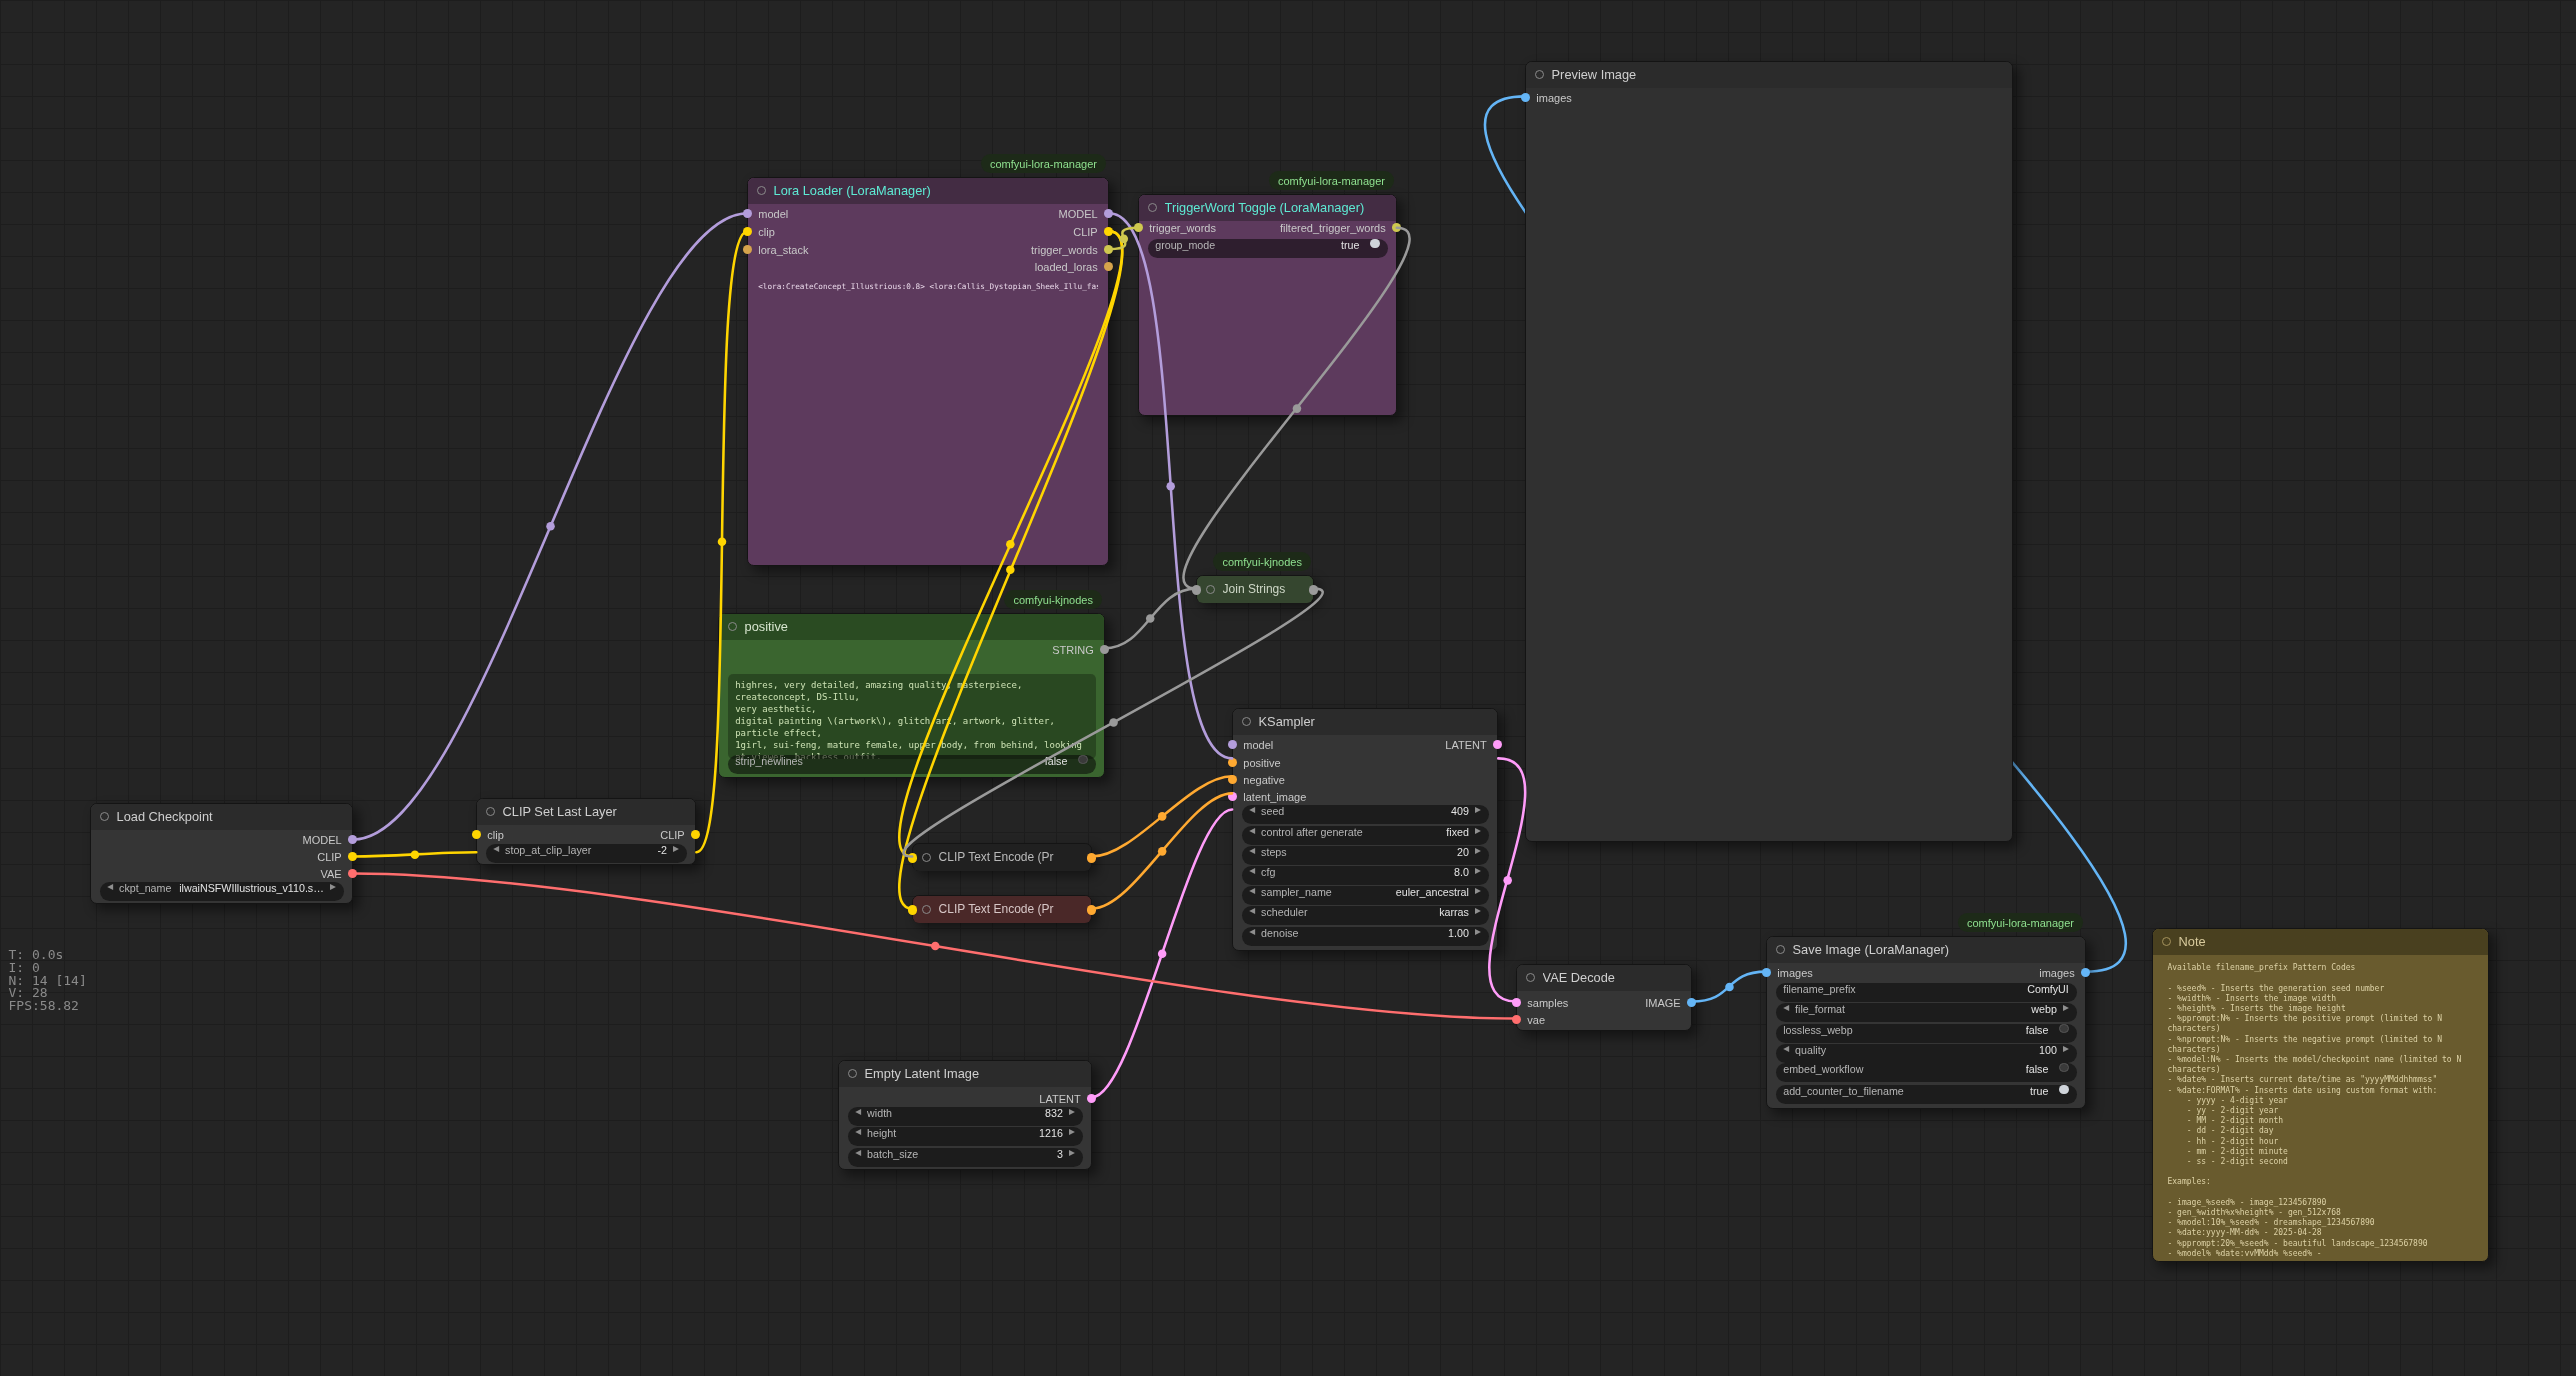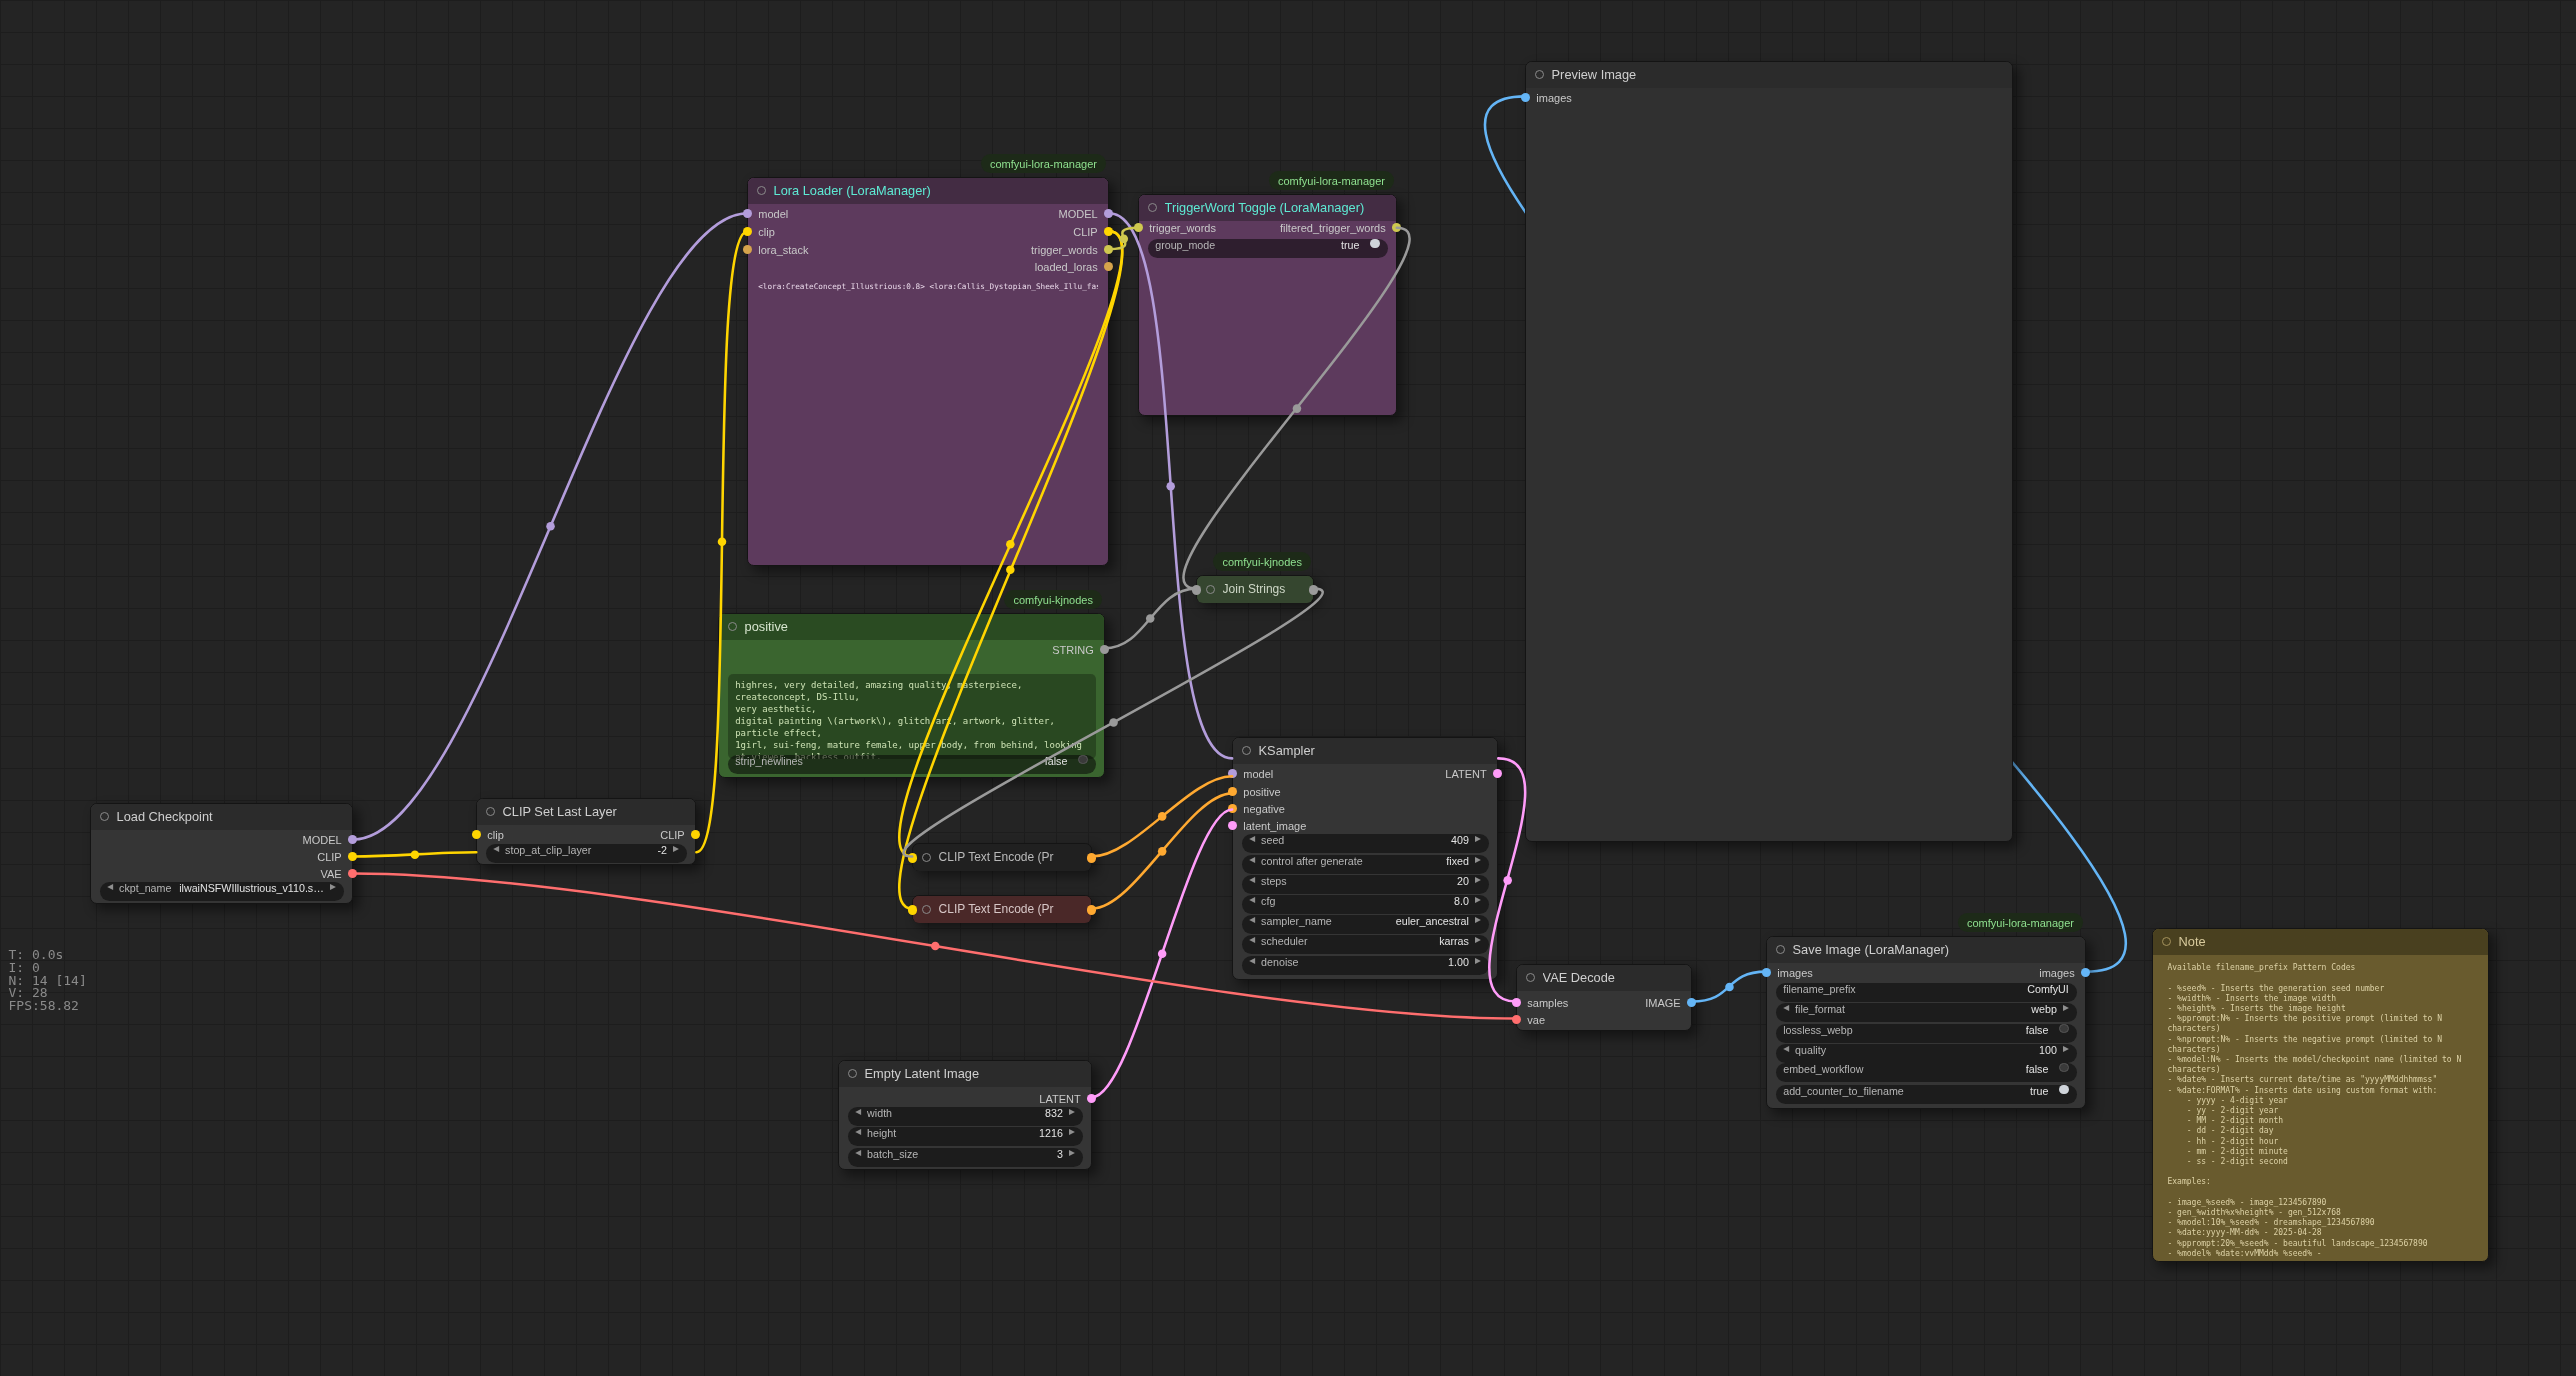--- a/index.html
+++ b/index.html
@@ -213,21 +213,21 @@
 
   <div class="node theme-maroon collapsed" style="left:912px;top:895px;width:180px">
     <div class="title">
       <span class="ring"></span>
       <span class="title-text" style="font-size:12px">CLIP Text Encode (Pr</span>
     </div>
     <span class="dot clip cdot" style="left:-5.1px;top:9.4px"></span>
     <span class="dot cond cdot" style="right:-5.1px;top:9.4px"></span>
   </div>
 
-  <div class="node" style="left:1232px;top:737px;width:266px;height:243px">
+  <div class="node" style="left:1232px;top:708px;width:266px;height:243px">
     <div class="title">
       <span class="ring"></span>
       <span class="title-text">KSampler</span>
     </div>
     <div class="slot in" style="top:27px">
       <span class="dot model"></span>
       <span>model</span>
     </div>
     <div class="slot in" style="top:45px">
       <span class="dot cond"></span>

